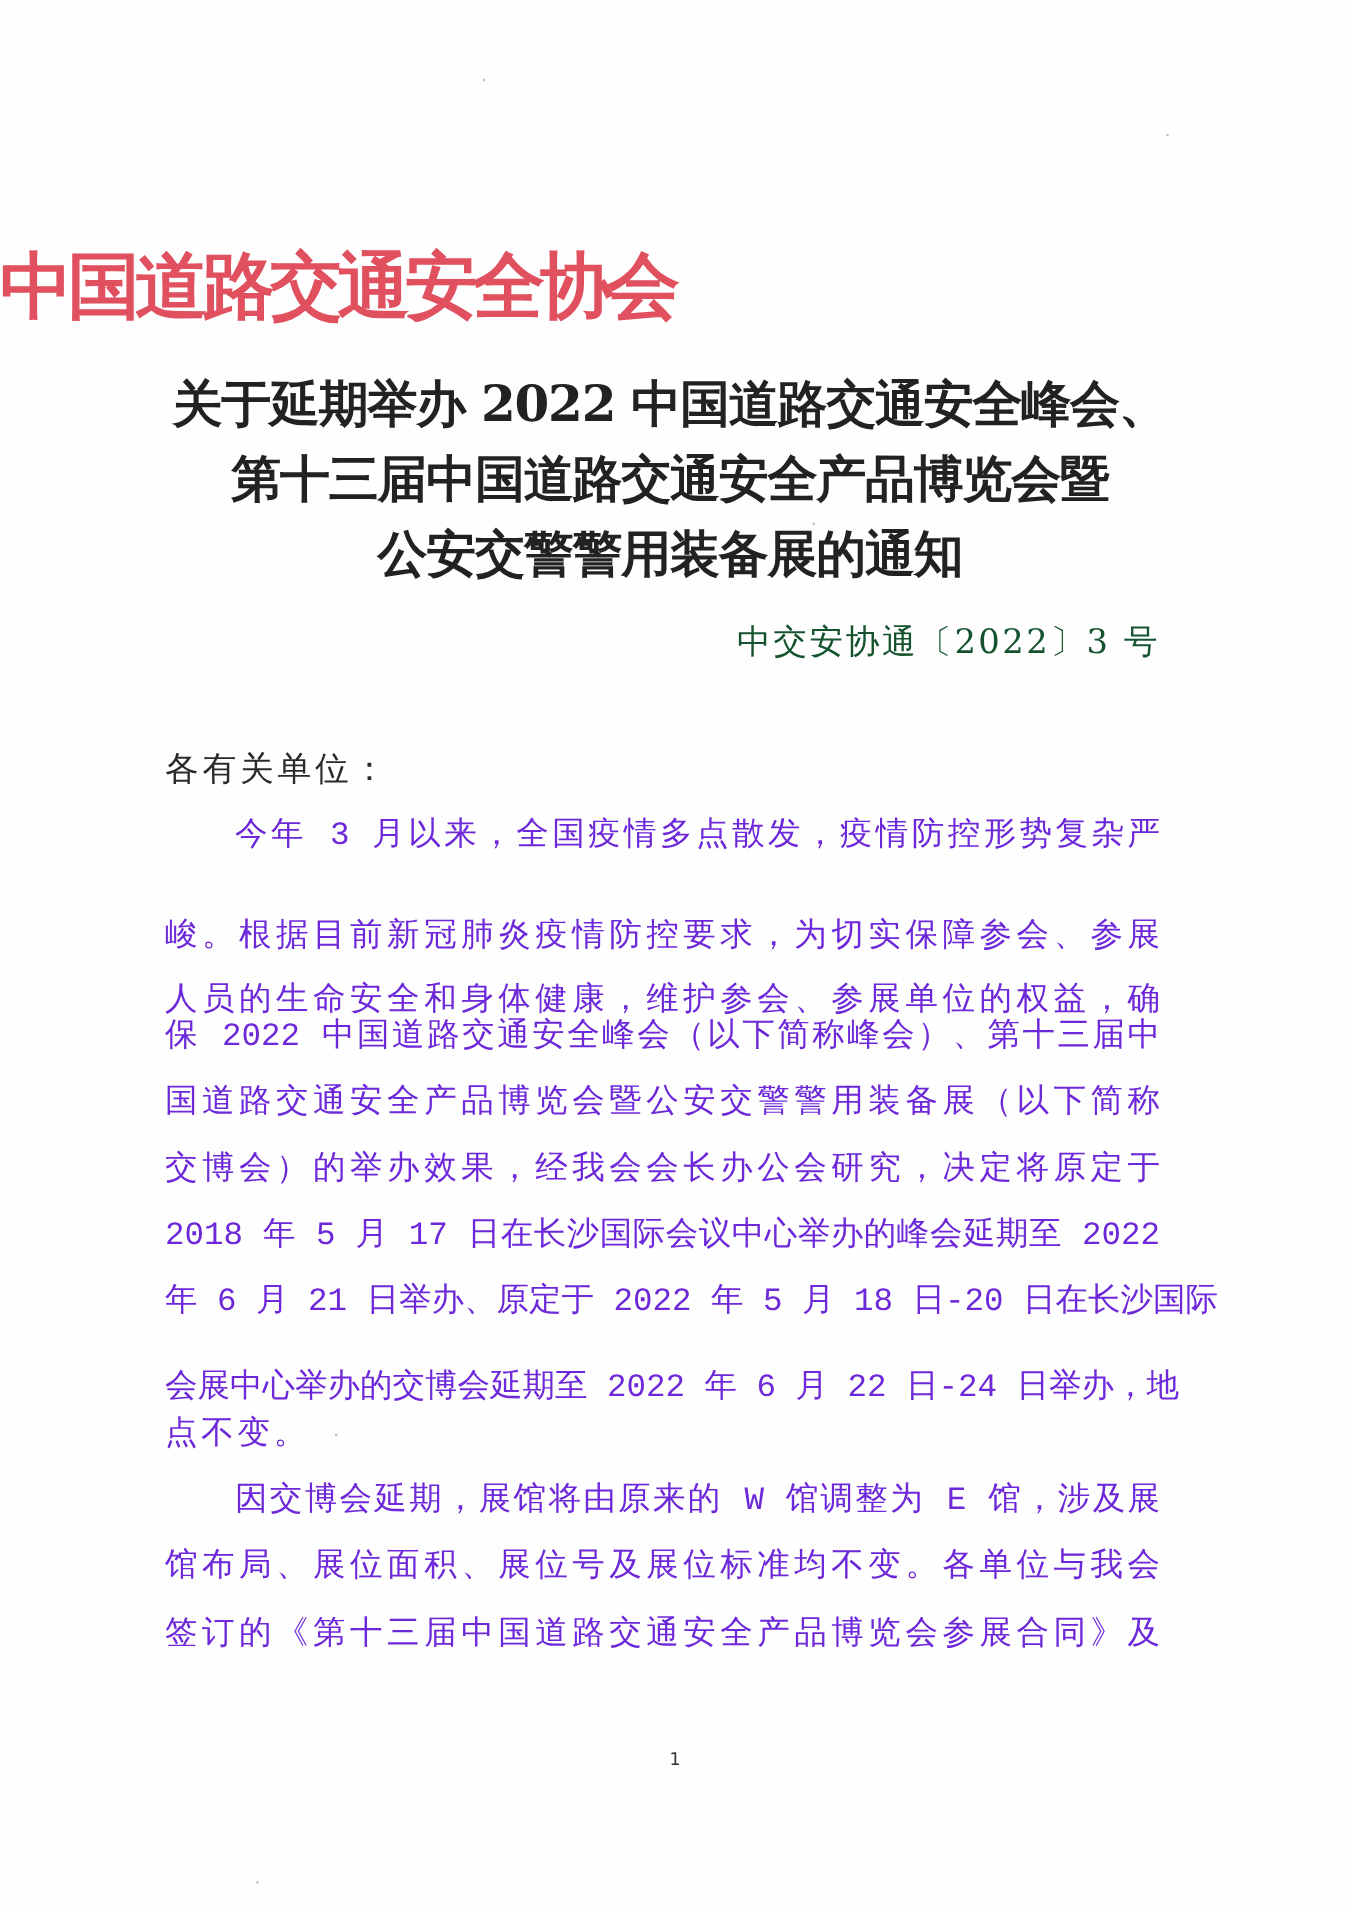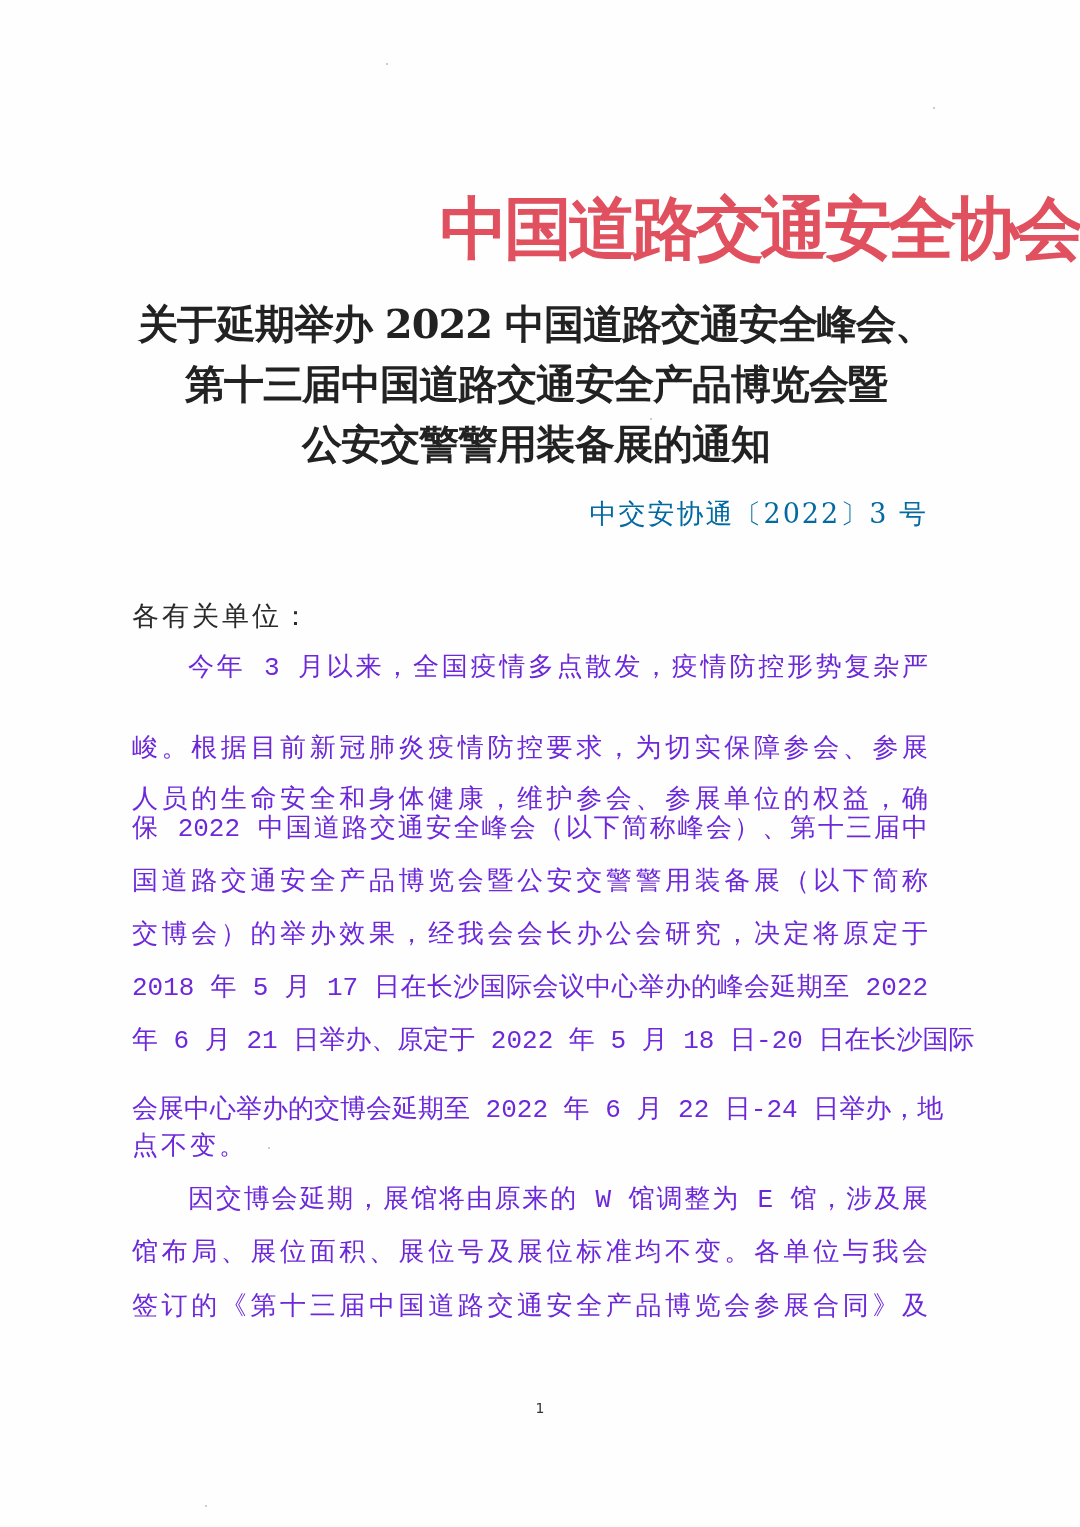--- a/index.html
+++ b/index.html
@@ -18,24 +18,24 @@
     .page {
       position: absolute;
       left: 0; top: 0;
       width: 1080px; height: 1527px;
       background: #fefefe;
     }
     .org-header {
       position: absolute;
       left: 0; width: 1080px;
       top: 186px;
-      text-align: right;
+      text-align: left;
       font-family: "DejaVu Sans", "Liberation Sans", sans-serif;
       font-weight: bold;
-      font-size: 68px;
+      font-size: 58px;
       line-height: 86px;
       letter-spacing: -4px;
       color: #e0505e;
     }
     .title {
       position: absolute;
       left: 0; width: 1080px;
       text-align: center;
       font-family: "DejaVu Serif", "Liberation Serif", serif;
       font-weight: bold;
@@ -47,21 +47,21 @@
     }
     .title.l1 { top: 300px; left: -4px; }
     .title.l2 { top: 360px; left: -4px; }
     .title.l3 { top: 420px; left: -4px; }
     .doc-number {
       position: absolute;
       right: 152px;
       top: 496px;
       font-size: 27px;
       line-height: 36px;
-      color: #0369a1;
+      color: #14532d;
       letter-spacing: 2px;
       white-space: nowrap;
     }
     .salutation {
       position: absolute;
       left: 132px;
       top: 598px;
       font-size: 27px;
       line-height: 36px;
       letter-spacing: 3px;

